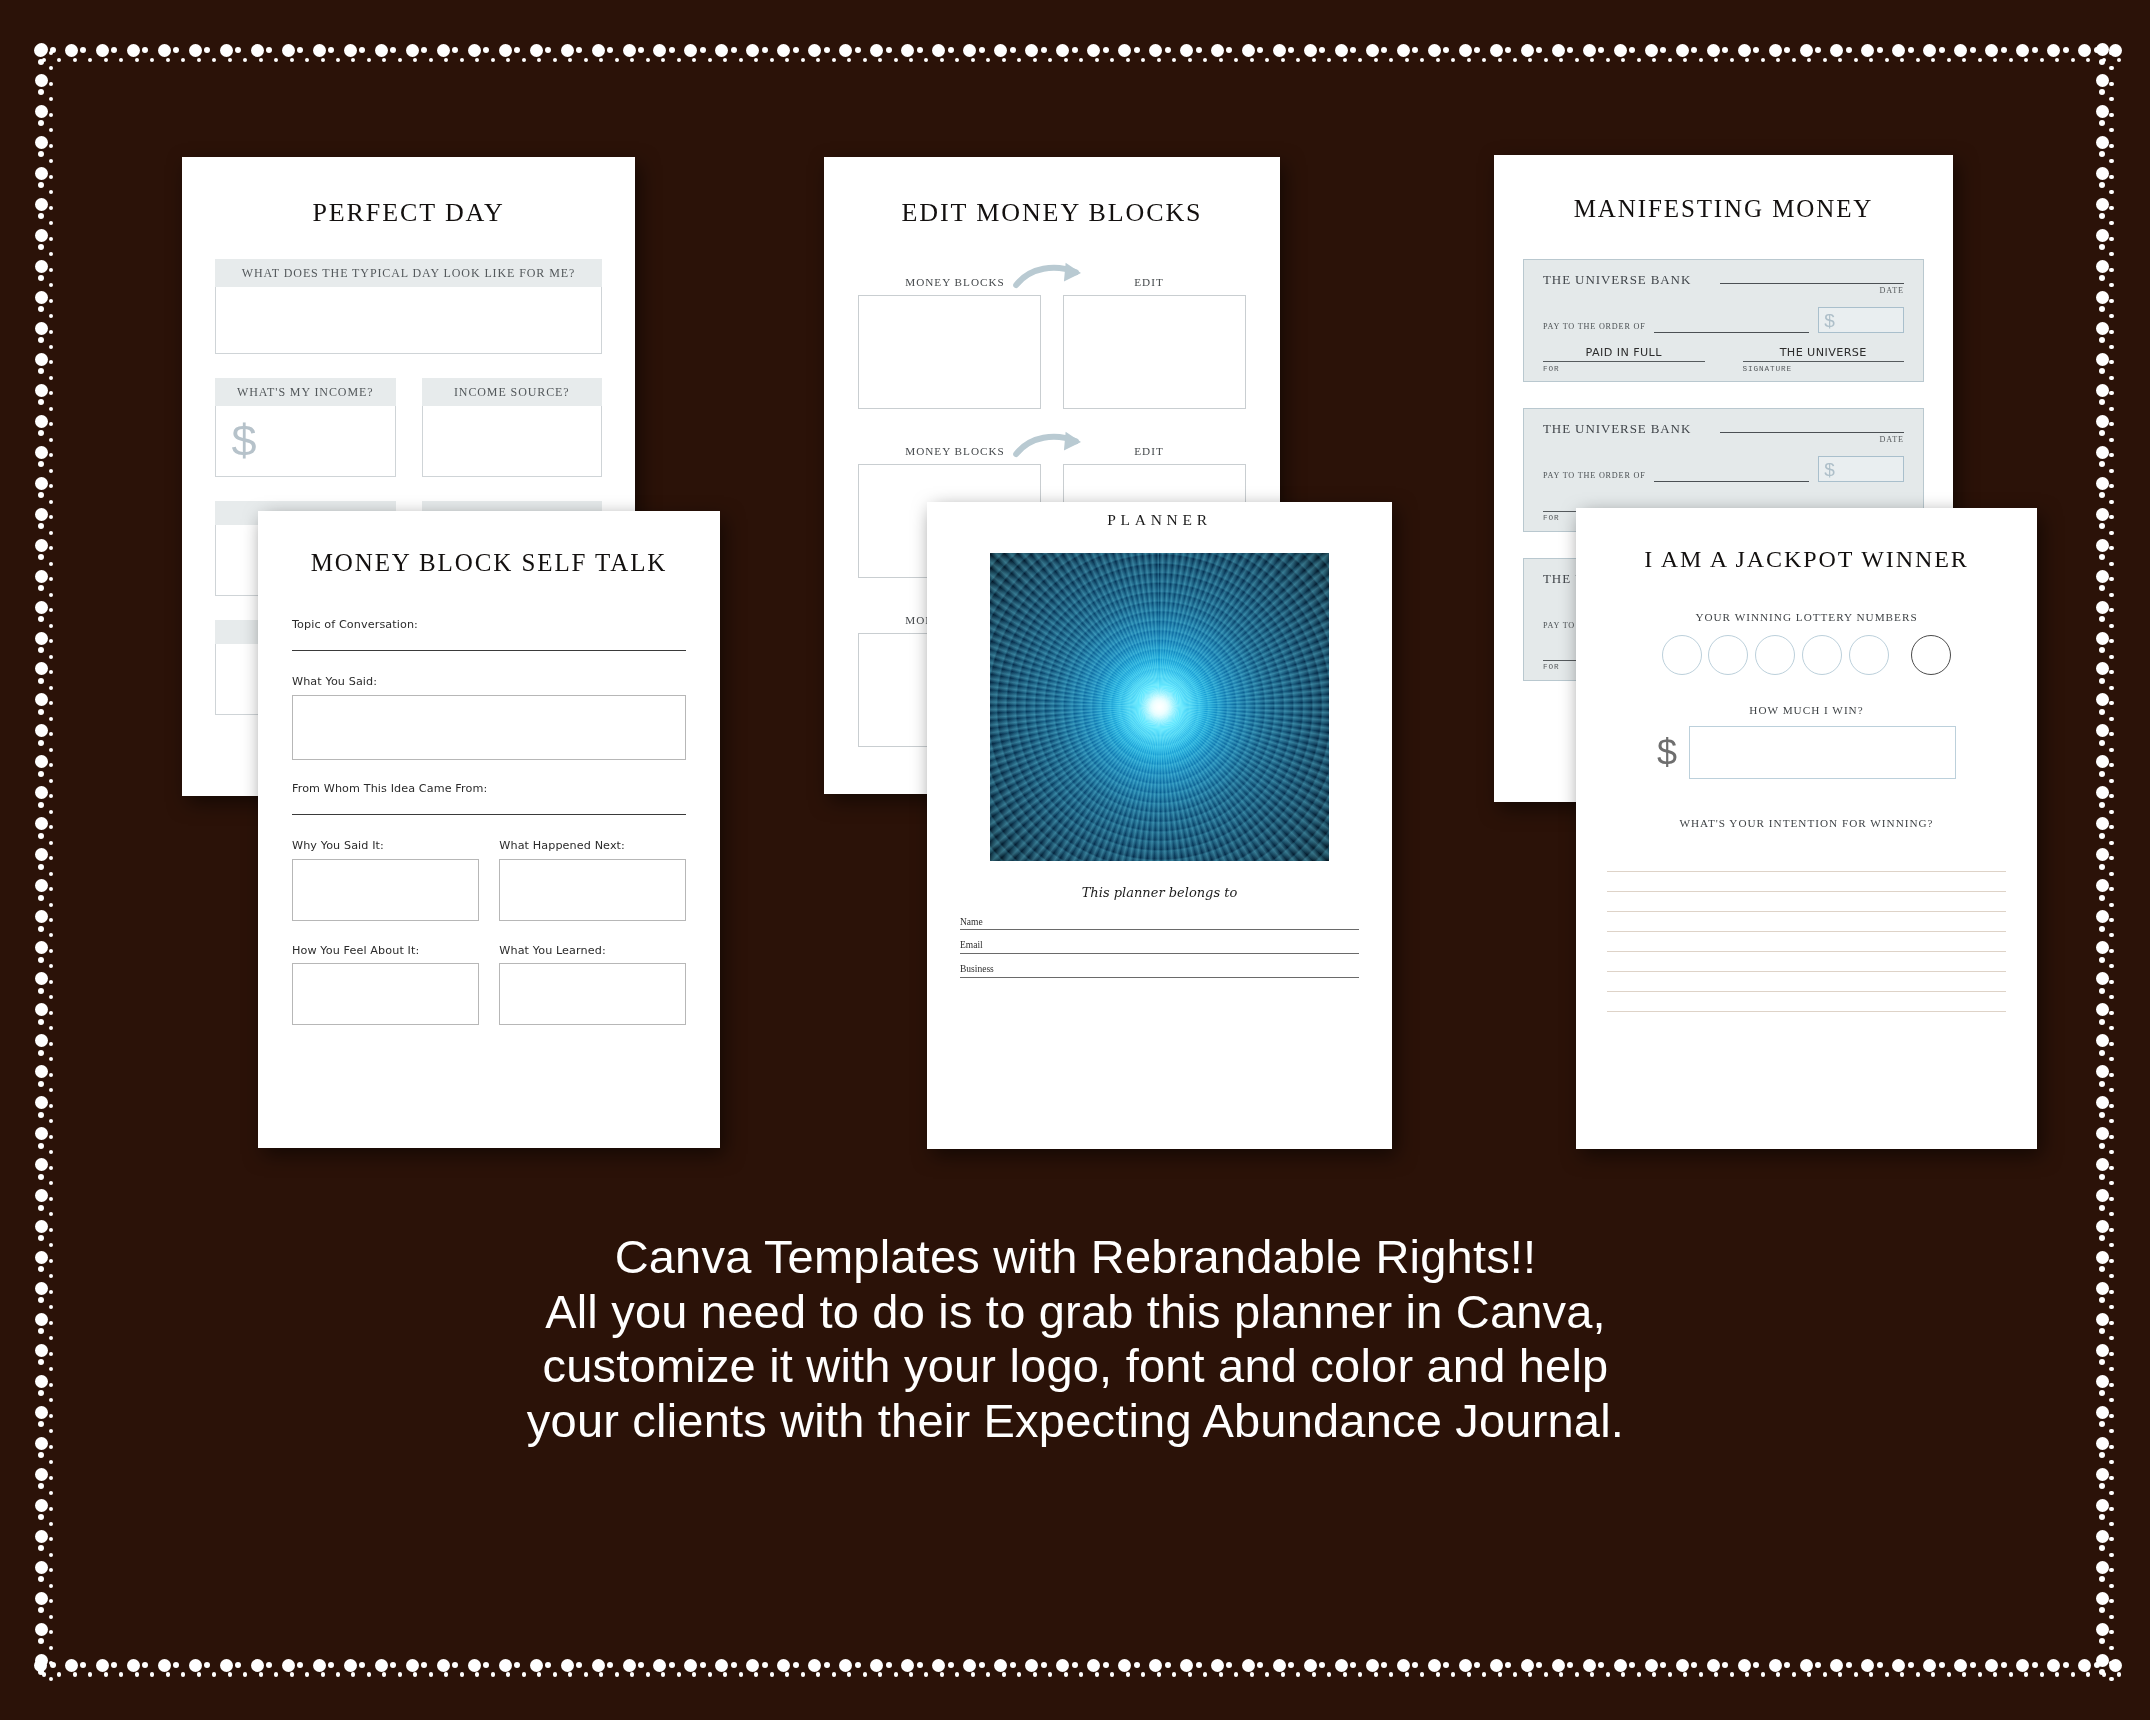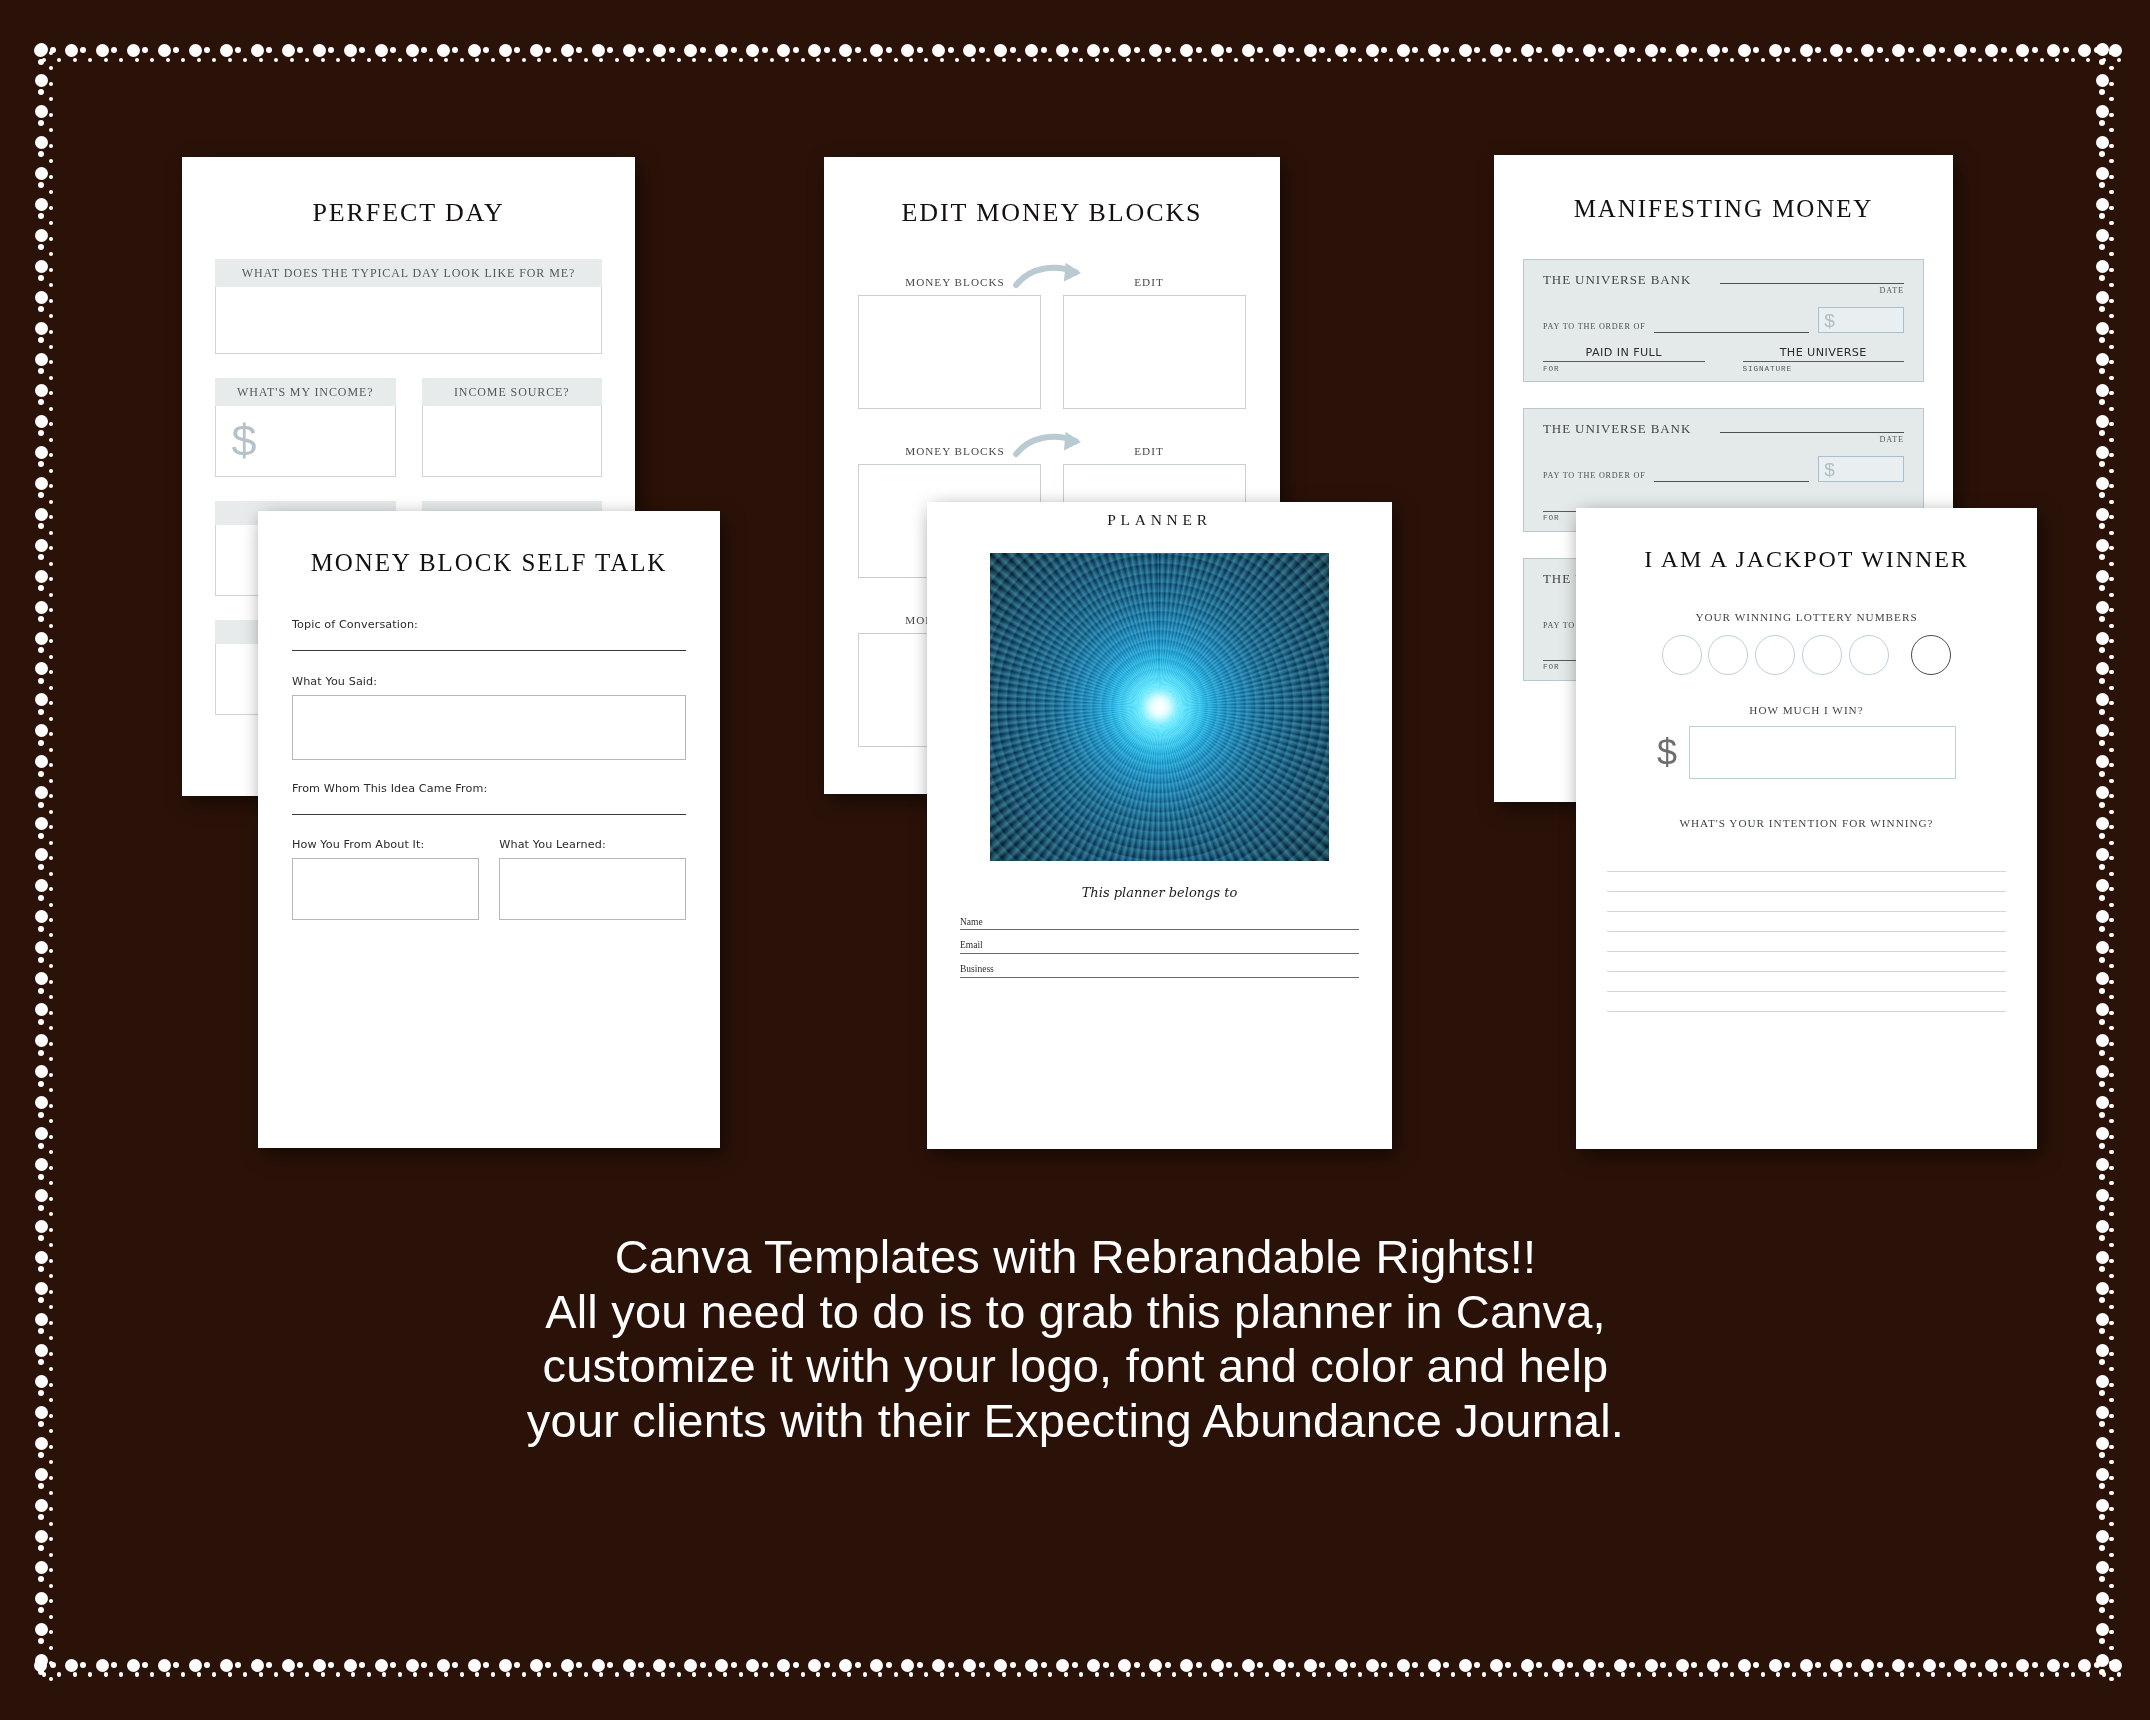--- a/index.html
+++ b/index.html
@@ -1365,24 +1365,34 @@
   <div class="st-body" style="margin-top:41px;">
     <div class="st-lbl">Topic of Conversation:</div>
     <div class="st-rule"></div>
 
     <div class="st-lbl" style="margin-top:24px;">What You Said:</div>
     <div class="st-area" style="height:65px;"></div>
 
     <div class="st-lbl" style="margin-top:22.4px;">From Whom This Idea Came From:</div>
     <div class="st-rule"></div>
 
+    <div class="st-cols" style="margin-top:24px;">
+      <div>
+        <div class="st-lbl">Why You Said It:</div>
+        <div class="st-area" style="height:62px;"></div>
+      </div>
+      <div>
+        <div class="st-lbl">What Happened Next:</div>
+        <div class="st-area" style="height:62px;"></div>
+      </div>
+    </div>
 
     <div class="st-cols" style="margin-top:22.4px;">
       <div>
-        <div class="st-lbl">How You From About It:</div>
+        <div class="st-lbl">How You Feel About It:</div>
         <div class="st-area" style="height:62px;"></div>
       </div>
       <div>
         <div class="st-lbl">What You Learned:</div>
         <div class="st-area" style="height:62px;"></div>
       </div>
     </div>
   </div>
 </div>
 

